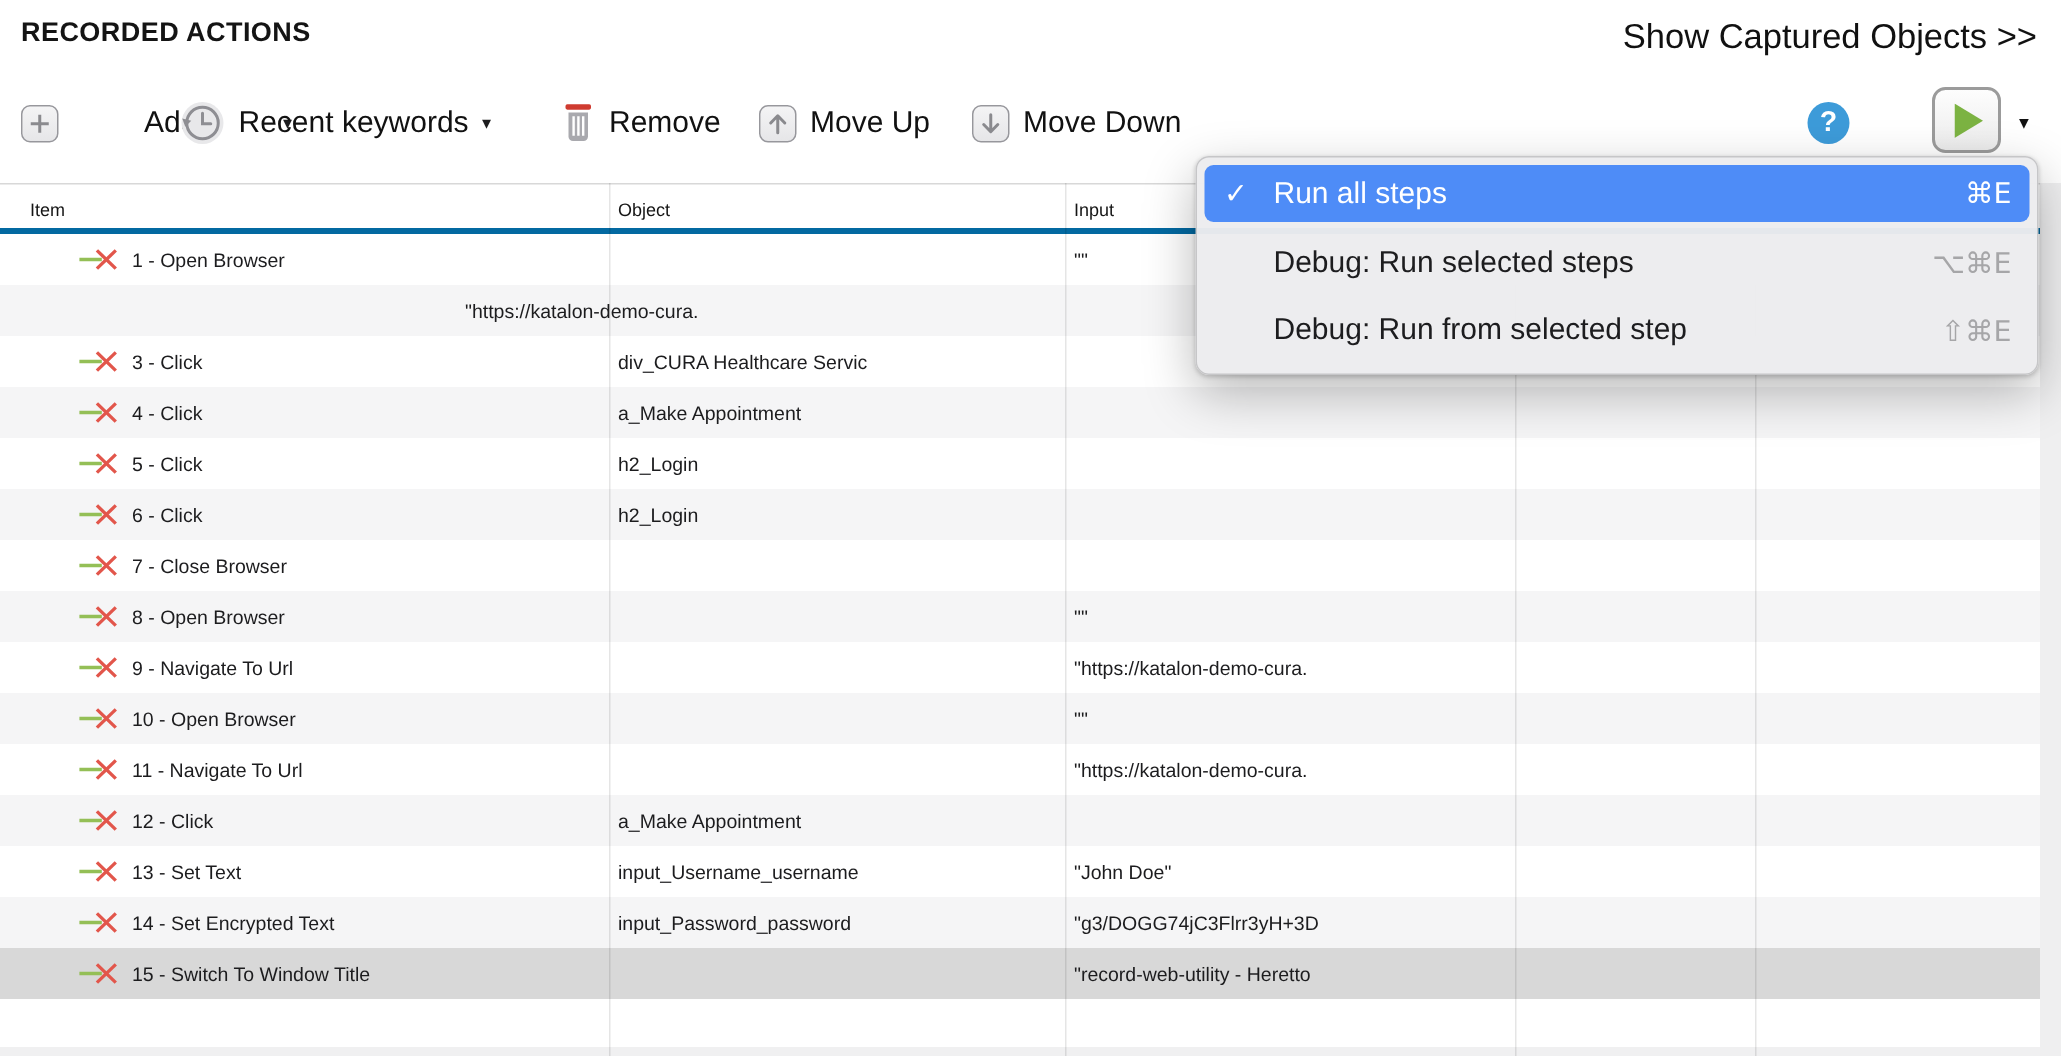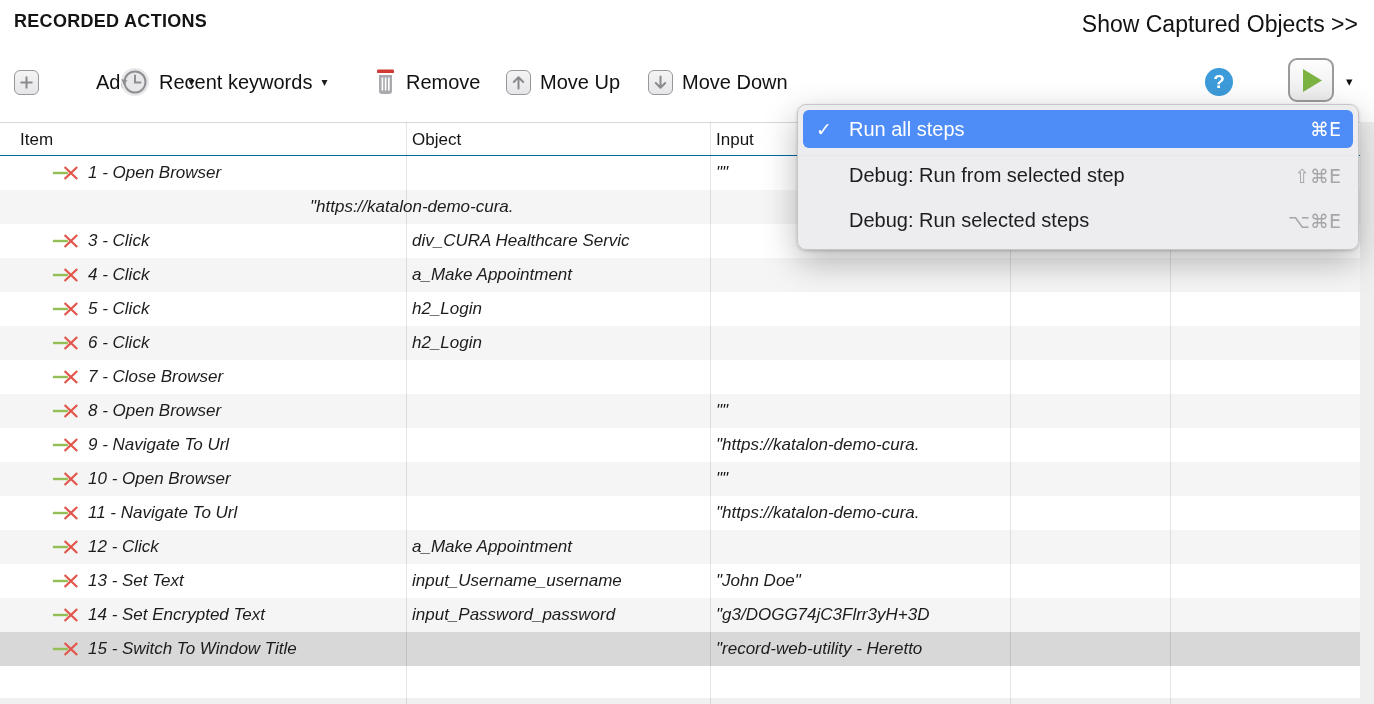--- a/index.html
+++ b/index.html
@@ -31,27 +31,27 @@
   .play-btn{
     position:absolute;left:1288px;top:0px;width:46px;height:44px;box-sizing:border-box;
     border:2px solid #9b9b9b;border-radius:9px;background:linear-gradient(#fdfdfd,#ececec);
     display:flex;align-items:center;justify-content:center;
   }
   .play-caret{position:absolute;left:1346px;top:16px;font-size:13px;color:#111;}
   
   .table-area{position:absolute;left:0;top:122px;width:1374px;height:582px;background:#fff;}
   .thead{
     position:absolute;left:0;top:0;width:1374px;height:34px;background:#fff;
-    border-top:1px solid #d8d8d8;border-bottom:1px solid #0369a1;box-sizing:border-box;
-    font-size:17px;color:#151515;
+    border-top:1px solid #d8d8d8;border-bottom:4px solid #0369a1;box-sizing:border-box;
+    font-size:12px;color:#151515;
   }
   .th{position:absolute;top:0;height:33px;display:flex;align-items:center;}
   .th-item{left:20px;} .th-object{left:412px;} .th-input{left:716px;text-align:right;}
   .rows{position:absolute;left:0;top:34px;width:1374px;}
-  .row{width:1360px;height:34px;display:flex;align-items:flex-end;background:#ffffff;font-size:17px;font-style:italic;}
+  .row{width:1360px;height:34px;display:flex;align-items:flex-end;background:#ffffff;font-size:13px;}
   .row.alt{background:#f5f5f6;}
   .row.selected{background:#d8d8d8;}
   .cell{height:34px;display:flex;align-items:center;overflow:hidden;white-space:nowrap;box-sizing:border-box;flex:0 0 auto;}
   .c-item{width:406px;padding-left:52px;}
   .c-object{width:304px;padding-left:6px;}
   .c-input{width:300px;padding-left:6px;}
   .c-x1{width:160px;} .c-x2{width:190px;}
   .step-icon{flex:0 0 auto;margin-right:8px;display:block;}
   .bottom-strip{position:absolute;left:0;top:576px;width:1374px;height:6px;background:#f0f0f1;}
   .divider{position:absolute;top:0;width:1px;height:582px;background:rgba(0,0,0,0.10);z-index:2;}
@@ -382,23 +382,23 @@
   </div>
 
   <div class="menu">
     <div class="menu-item sel">
       <span class="menu-check">✓</span>
       <span class="menu-label">Run all steps</span>
       <span class="menu-shortcut">⌘E</span>
     </div>
     <div class="menu-item">
       <span class="menu-check"></span>
+      <span class="menu-label">Debug: Run selected steps</span>
+      <span class="menu-shortcut">⌥⌘E</span>
+    </div>
+    <div class="menu-item">
+      <span class="menu-check"></span>
       <span class="menu-label">Debug: Run from selected step</span>
       <span class="menu-shortcut">⇧⌘E</span>
     </div>
-    <div class="menu-item">
-      <span class="menu-check"></span>
-      <span class="menu-label">Debug: Run selected steps</span>
-      <span class="menu-shortcut">⌥⌘E</span>
-    </div>
   </div>
 
 </div>
 
 </body></html>

